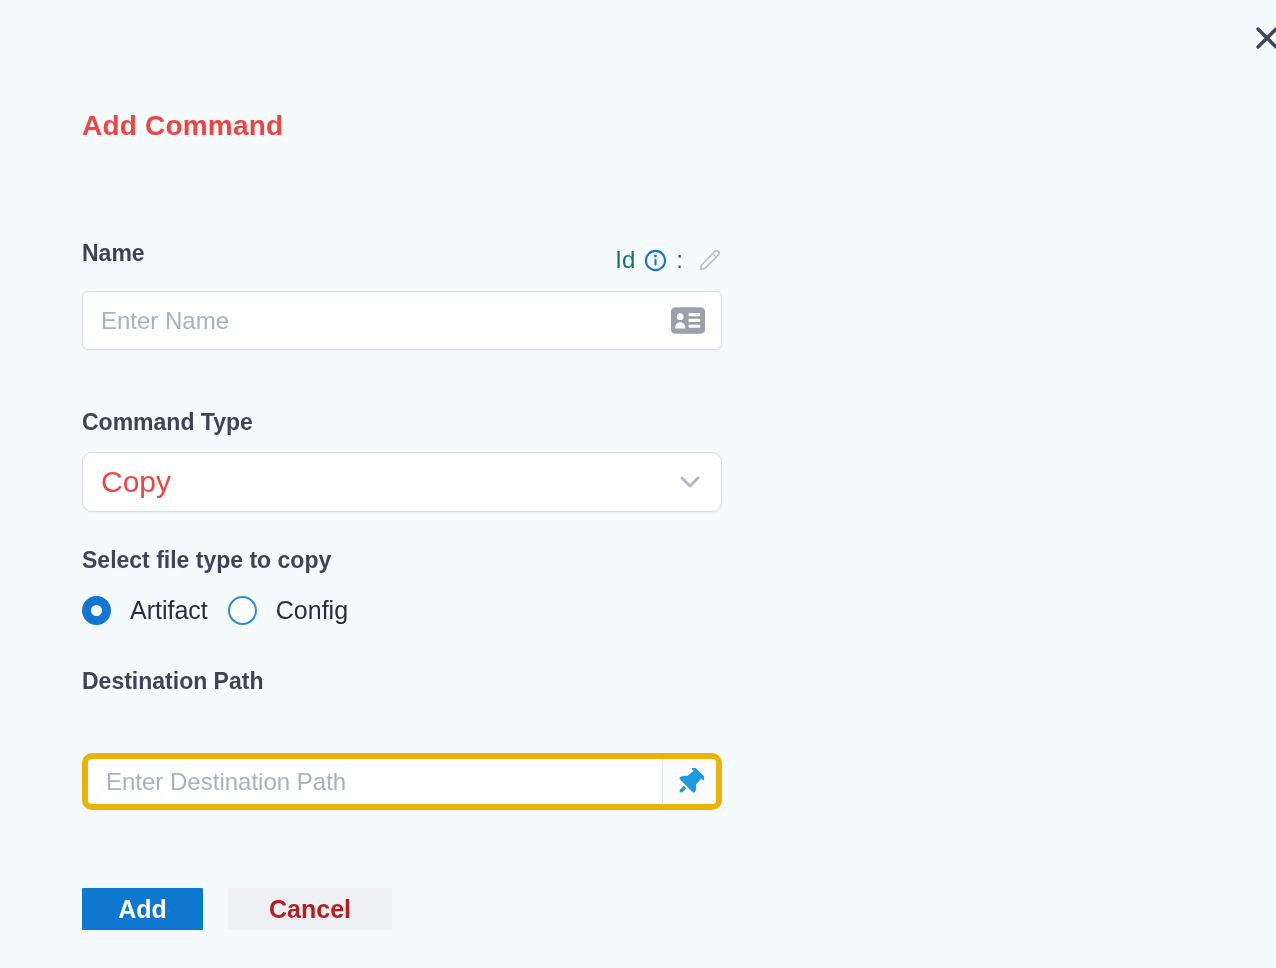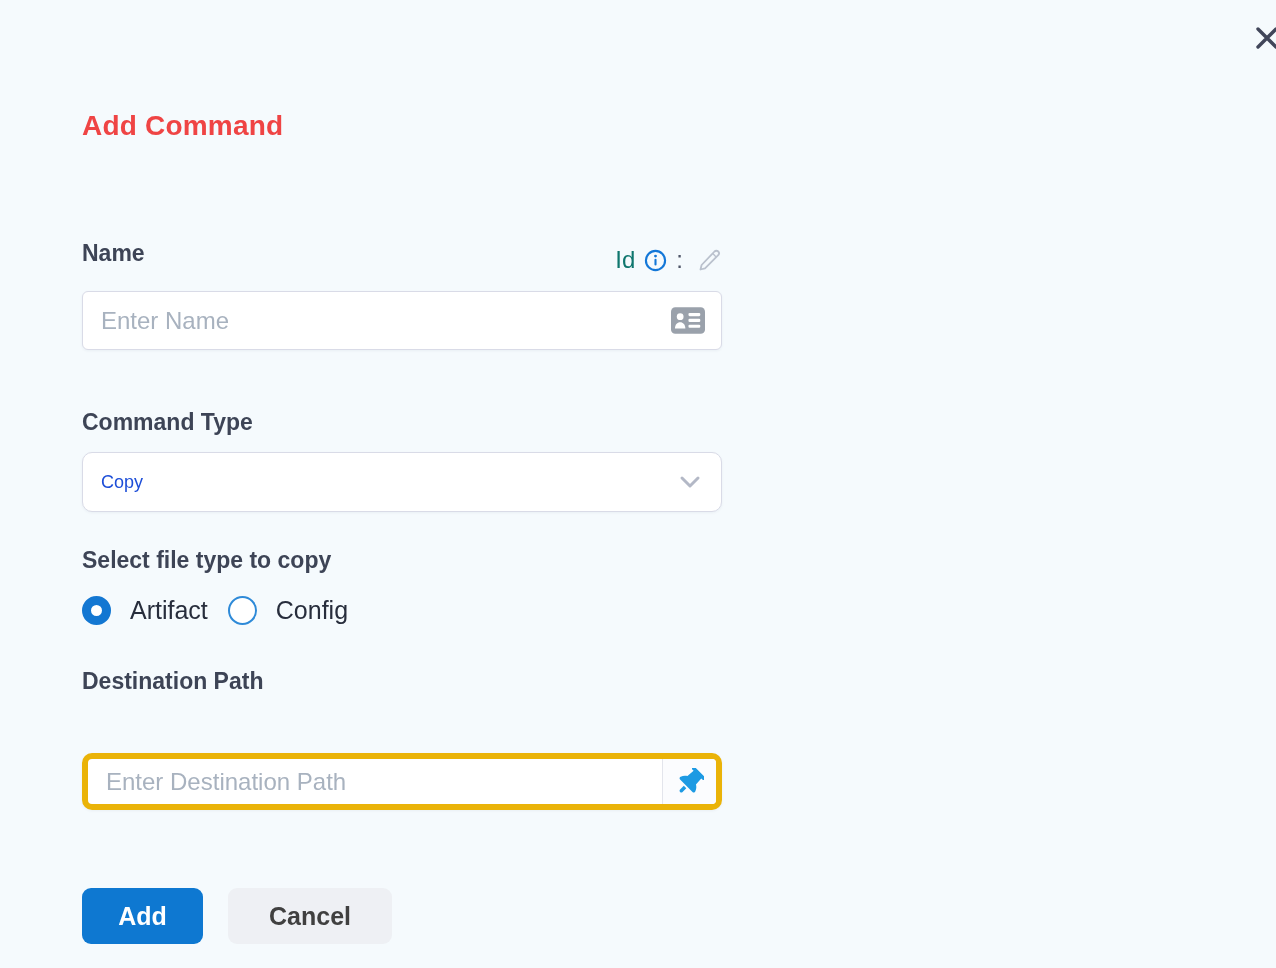--- a/index.html
+++ b/index.html
@@ -76,21 +76,21 @@
     background: #ffffff;
     border: 1px solid #d9dbe7;
     border-radius: 10px;
     box-shadow: 0 1px 3px rgba(25,39,70,0.05);
     display: flex;
     align-items: center;
     justify-content: space-between;
     padding: 0 20px 0 18px;
     cursor: pointer;
   }
-  .select-value { font-size: 18px; color: #1d4ed8; }
+  .select-value { font-size: 30px; color: #ef4444; }
   .radio-row {
     position: absolute;
     left: 82px; top: 596px;
     display: flex;
     align-items: center;
     gap: 20px;
   }
   .radio-option { display: flex; align-items: center; gap: 19px; cursor: pointer; }
   .radio-circle { width: 29px; height: 29px; border-radius: 50%; background: #ffffff; flex: none; }
   .radio-circle.checked { border: 9px solid #1377d2; }
@@ -118,33 +118,33 @@
     justify-content: center;
     cursor: pointer;
   }
   .button-row {
     position: absolute;
     left: 82px; top: 888px;
     display: flex;
     gap: 25px;
   }
   .btn {
-    height: 56px;
+    height: 42px;
     border: none;
-    border-radius: 9px;
+    border-radius: 1px;
     font-size: 25px;
     font-weight: 700;
     font-family: "Liberation Sans", sans-serif;
     cursor: pointer;
     display: flex;
     align-items: center;
     justify-content: center;
   }
   .btn-primary { width: 121px; background: #0e78d1; color: #ffffff; }
-  .btn-secondary { width: 164px; background: #eef0f4; color: #404040; }
+  .btn-secondary { width: 164px; background: #eef0f4; color: #b91c1c; }
   svg { display: block; }
 </style>
 </head>
 <body>
 
 <button class="close-btn">
   <span>
     <svg width="28" height="28" viewBox="0 0 28 28">
       <path d="M5 5 L23 23 M23 5 L5 23" stroke="#41465a" stroke-width="3.4" stroke-linecap="round" fill="none"></path>
     </svg>

